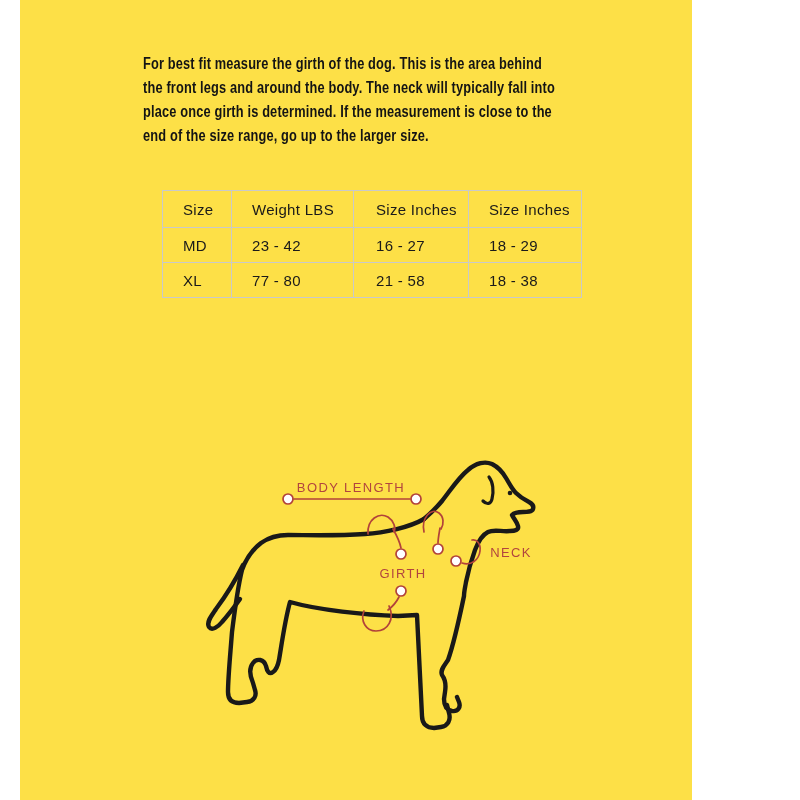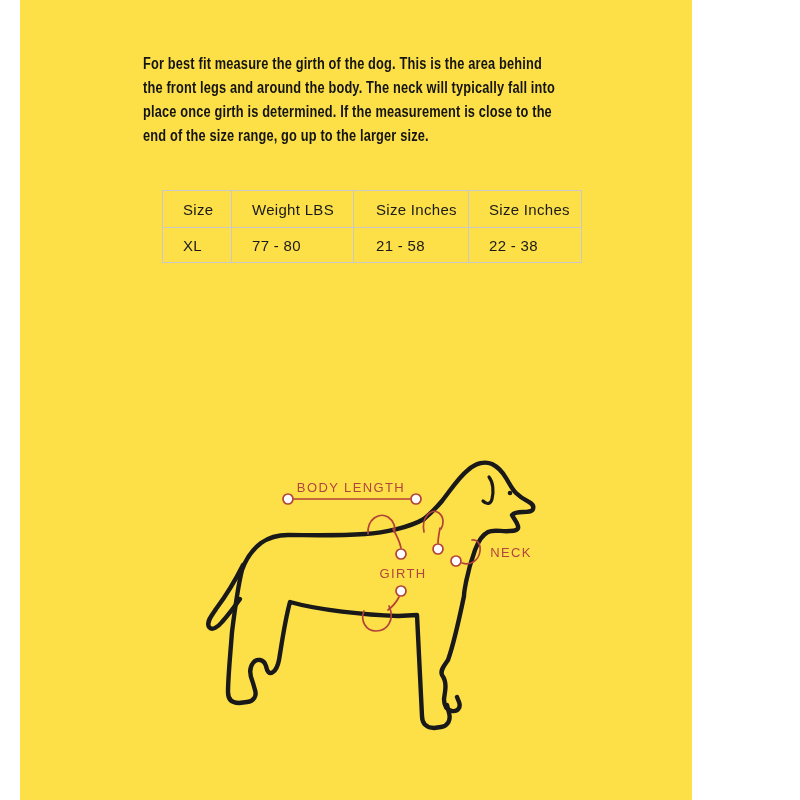--- a/index.html
+++ b/index.html
@@ -125,24 +125,30 @@
     <thead>
       <tr>
         <th>Size</th>
         <th>Weight LBS</th>
         <th>Size Inches</th>
         <th>Size Inches</th>
       </tr>
     </thead>
     <tbody>
       <tr>
+        <td>MD</td>
+        <td>23 - 42</td>
+        <td>16 - 27</td>
+        <td>18 - 29</td>
+      </tr>
+      <tr>
         <td>XL</td>
         <td>77 - 80</td>
         <td>21 - 58</td>
-        <td>22 - 38</td>
+        <td>18 - 38</td>
       </tr>
     </tbody>
   </table>
 
   <svg class="diagram-svg" viewBox="0 0 800 800" aria-hidden="true">
 
     <g>
 
       <path class="dog-stroke" d="
         M 404 519

